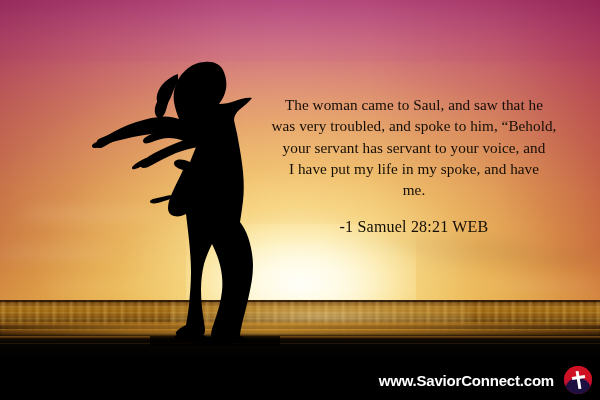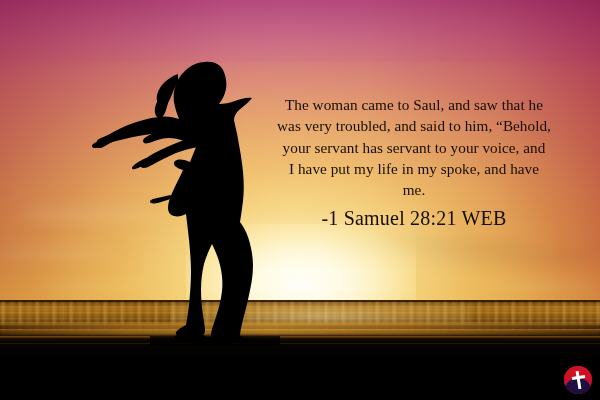--- a/index.html
+++ b/index.html
@@ -201,22 +201,22 @@
     text-align: center;
     color: #140d06;
     font-family: "Liberation Serif", serif;
     font-size: 15.2px;
     line-height: 21.3px;
     letter-spacing: 0.05px;
   }
   .verse-line { display: block; white-space: nowrap; }
   .verse-ref {
     display: block;
-    margin-top: 8px;
-    font-size: 20px;
+    margin-top: 16px;
+    font-size: 16px;
     letter-spacing: 0.2px;
   }
 
   
   .footer {
     position: absolute;
     left: 0; bottom: 0;
     width: 600px; height: 44px;
     background: #000;
   }
@@ -433,28 +433,29 @@
       Z"></path>
 
     <ellipse cx="213" cy="341" rx="22" ry="4" fill="#000000"></ellipse>
     <ellipse cx="190" cy="337" rx="16" ry="3.5" fill="#000000"></ellipse>
 
     <rect x="150" y="336" width="130" height="10" fill="#000000" opacity="0.75"></rect>
   </svg>
 
   <div class="verse-block">
     <span class="verse-line">The woman came to Saul, and saw that he</span>
-    <span class="verse-line">was very troubled, and said to him, “Behold,</span>
+    <span class="verse-line">was very troubled, and spoke to him, “Behold,</span>
     <span class="verse-line">your servant has servant to your voice, and</span>
     <span class="verse-line">I have put my life in my spoke, and have</span>
     <span class="verse-line">me.</span>
     <span class="verse-ref">-1 Samuel 28:21 WEB</span>
   </div>
 
   <div class="footer">
+    <div class="footer-url">www.SaviorConnect.com</div>
     <div class="logo">
       <div class="logo-top"></div>
       <div class="logo-bottom"></div>
       <div class="logo-cross-v"></div>
       <div class="logo-cross-h"></div>
     </div>
   </div>
 
 </div>
 

